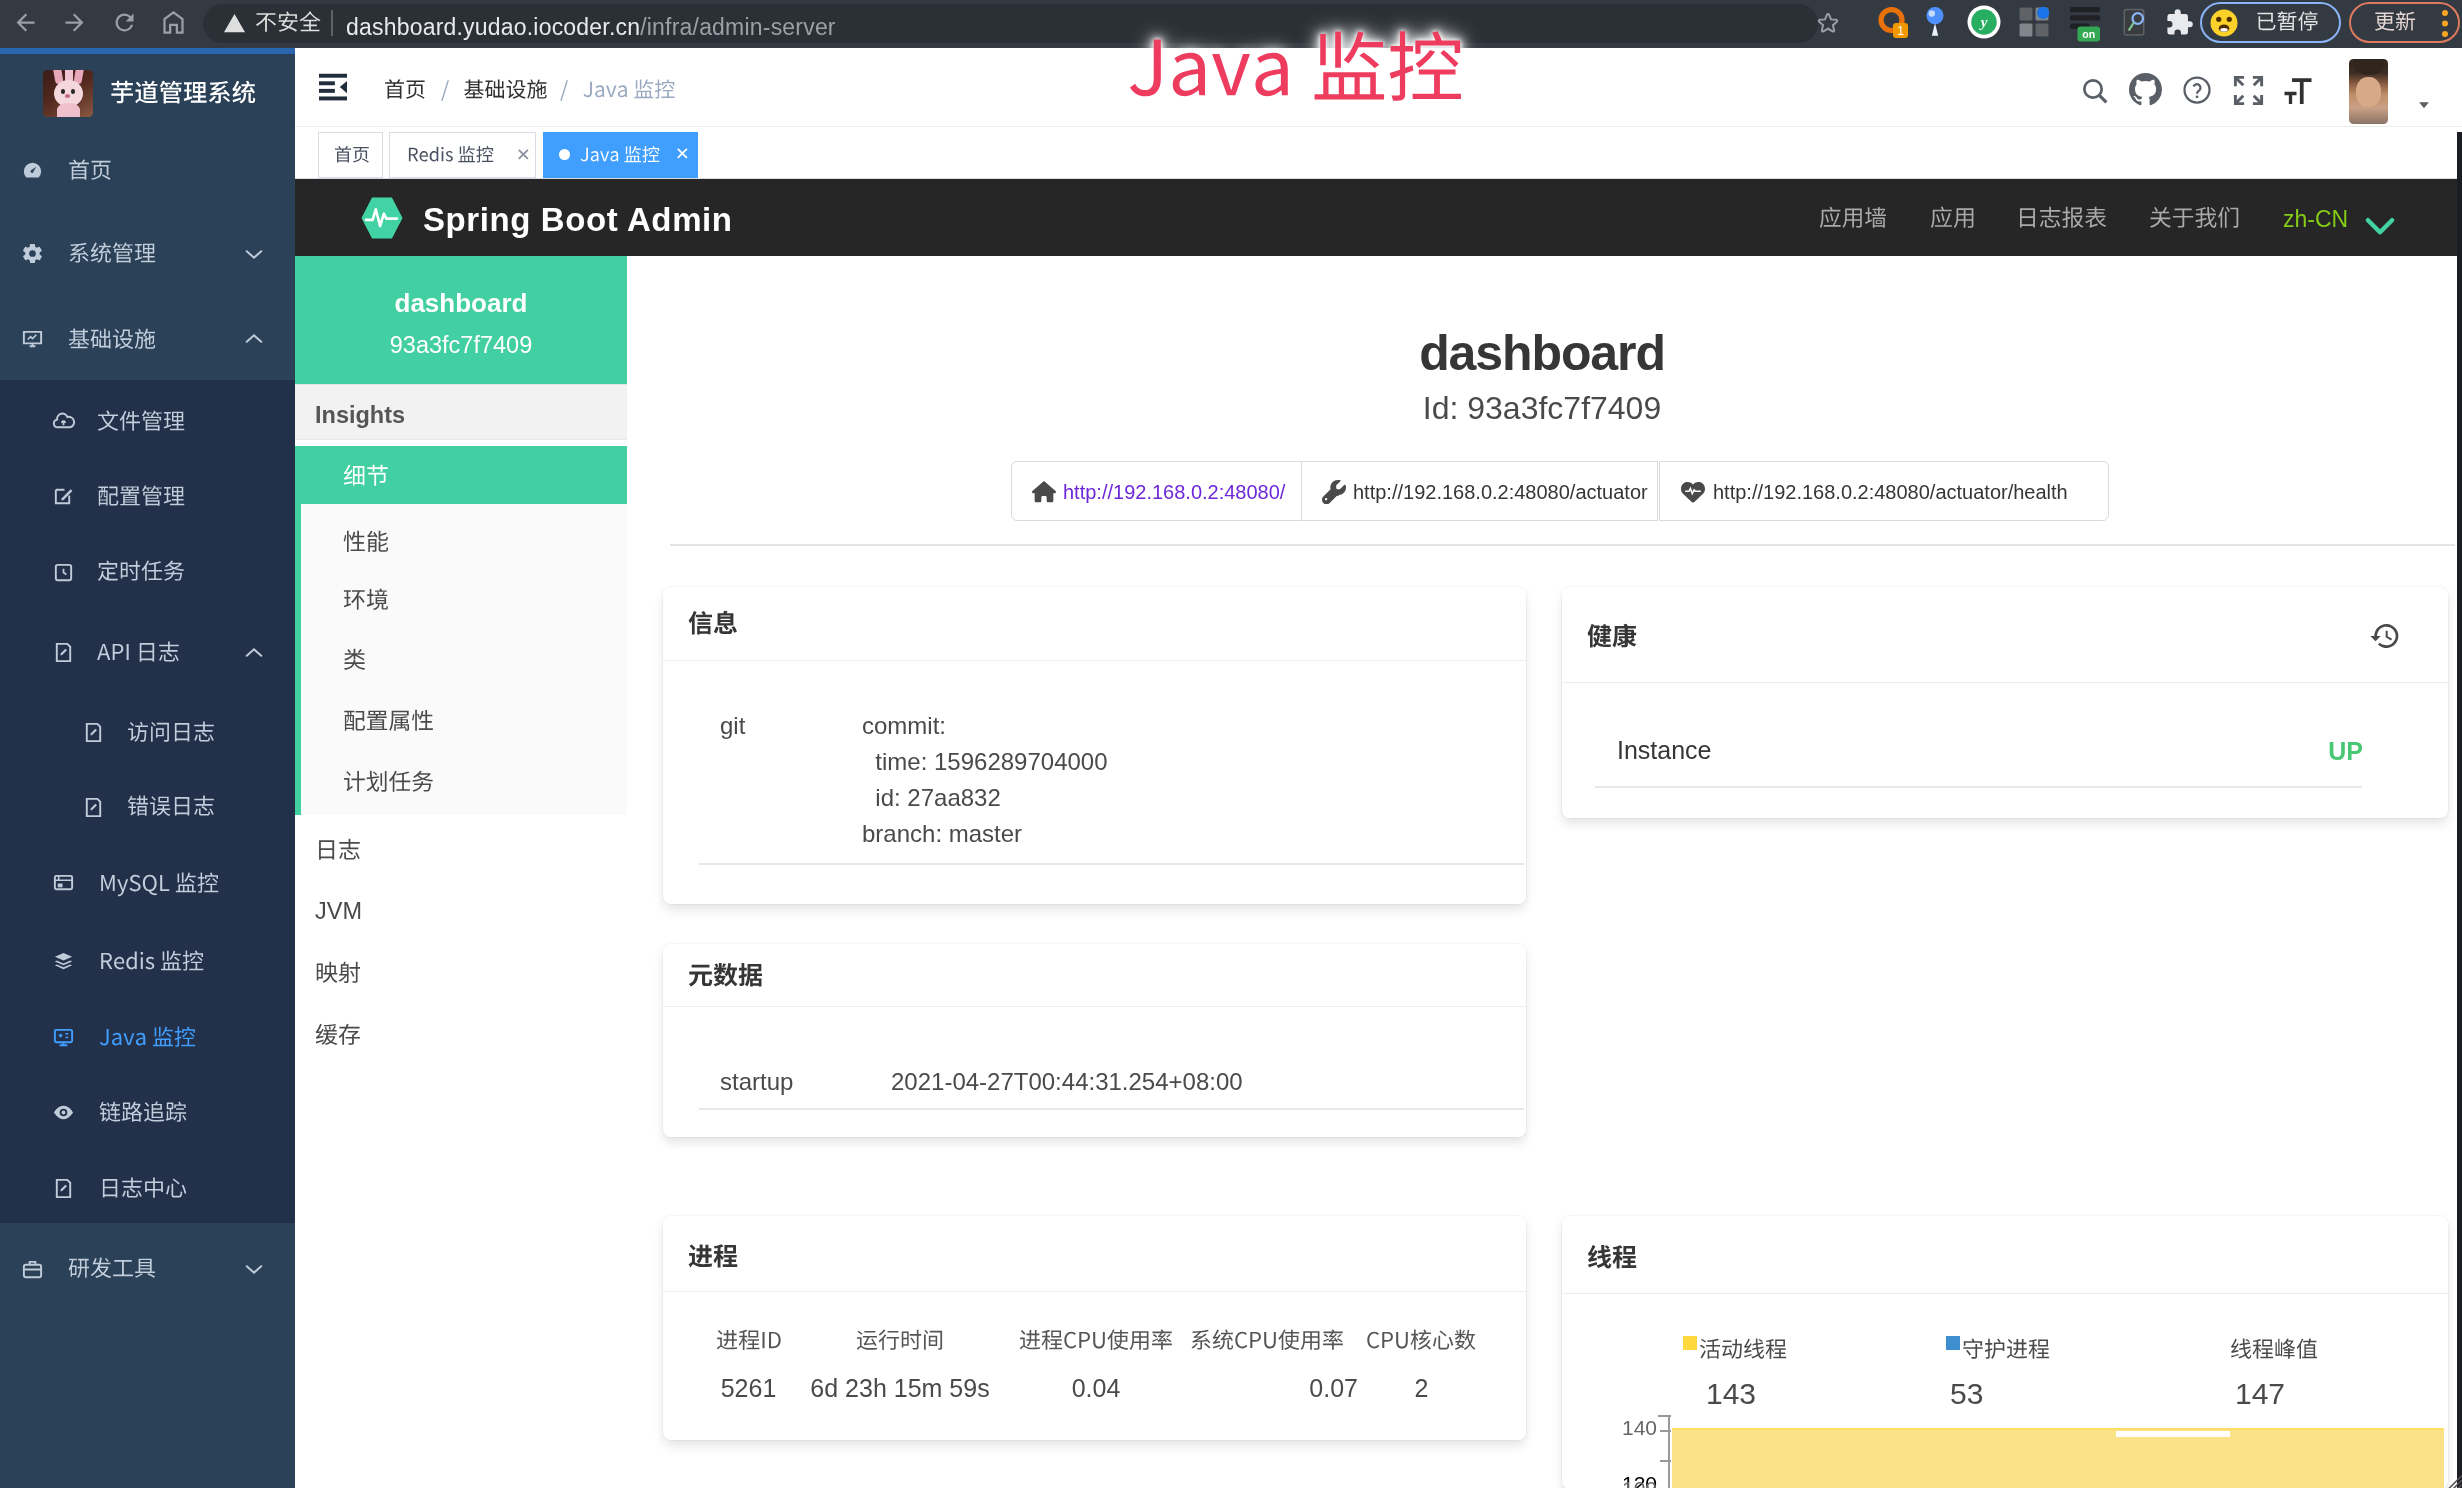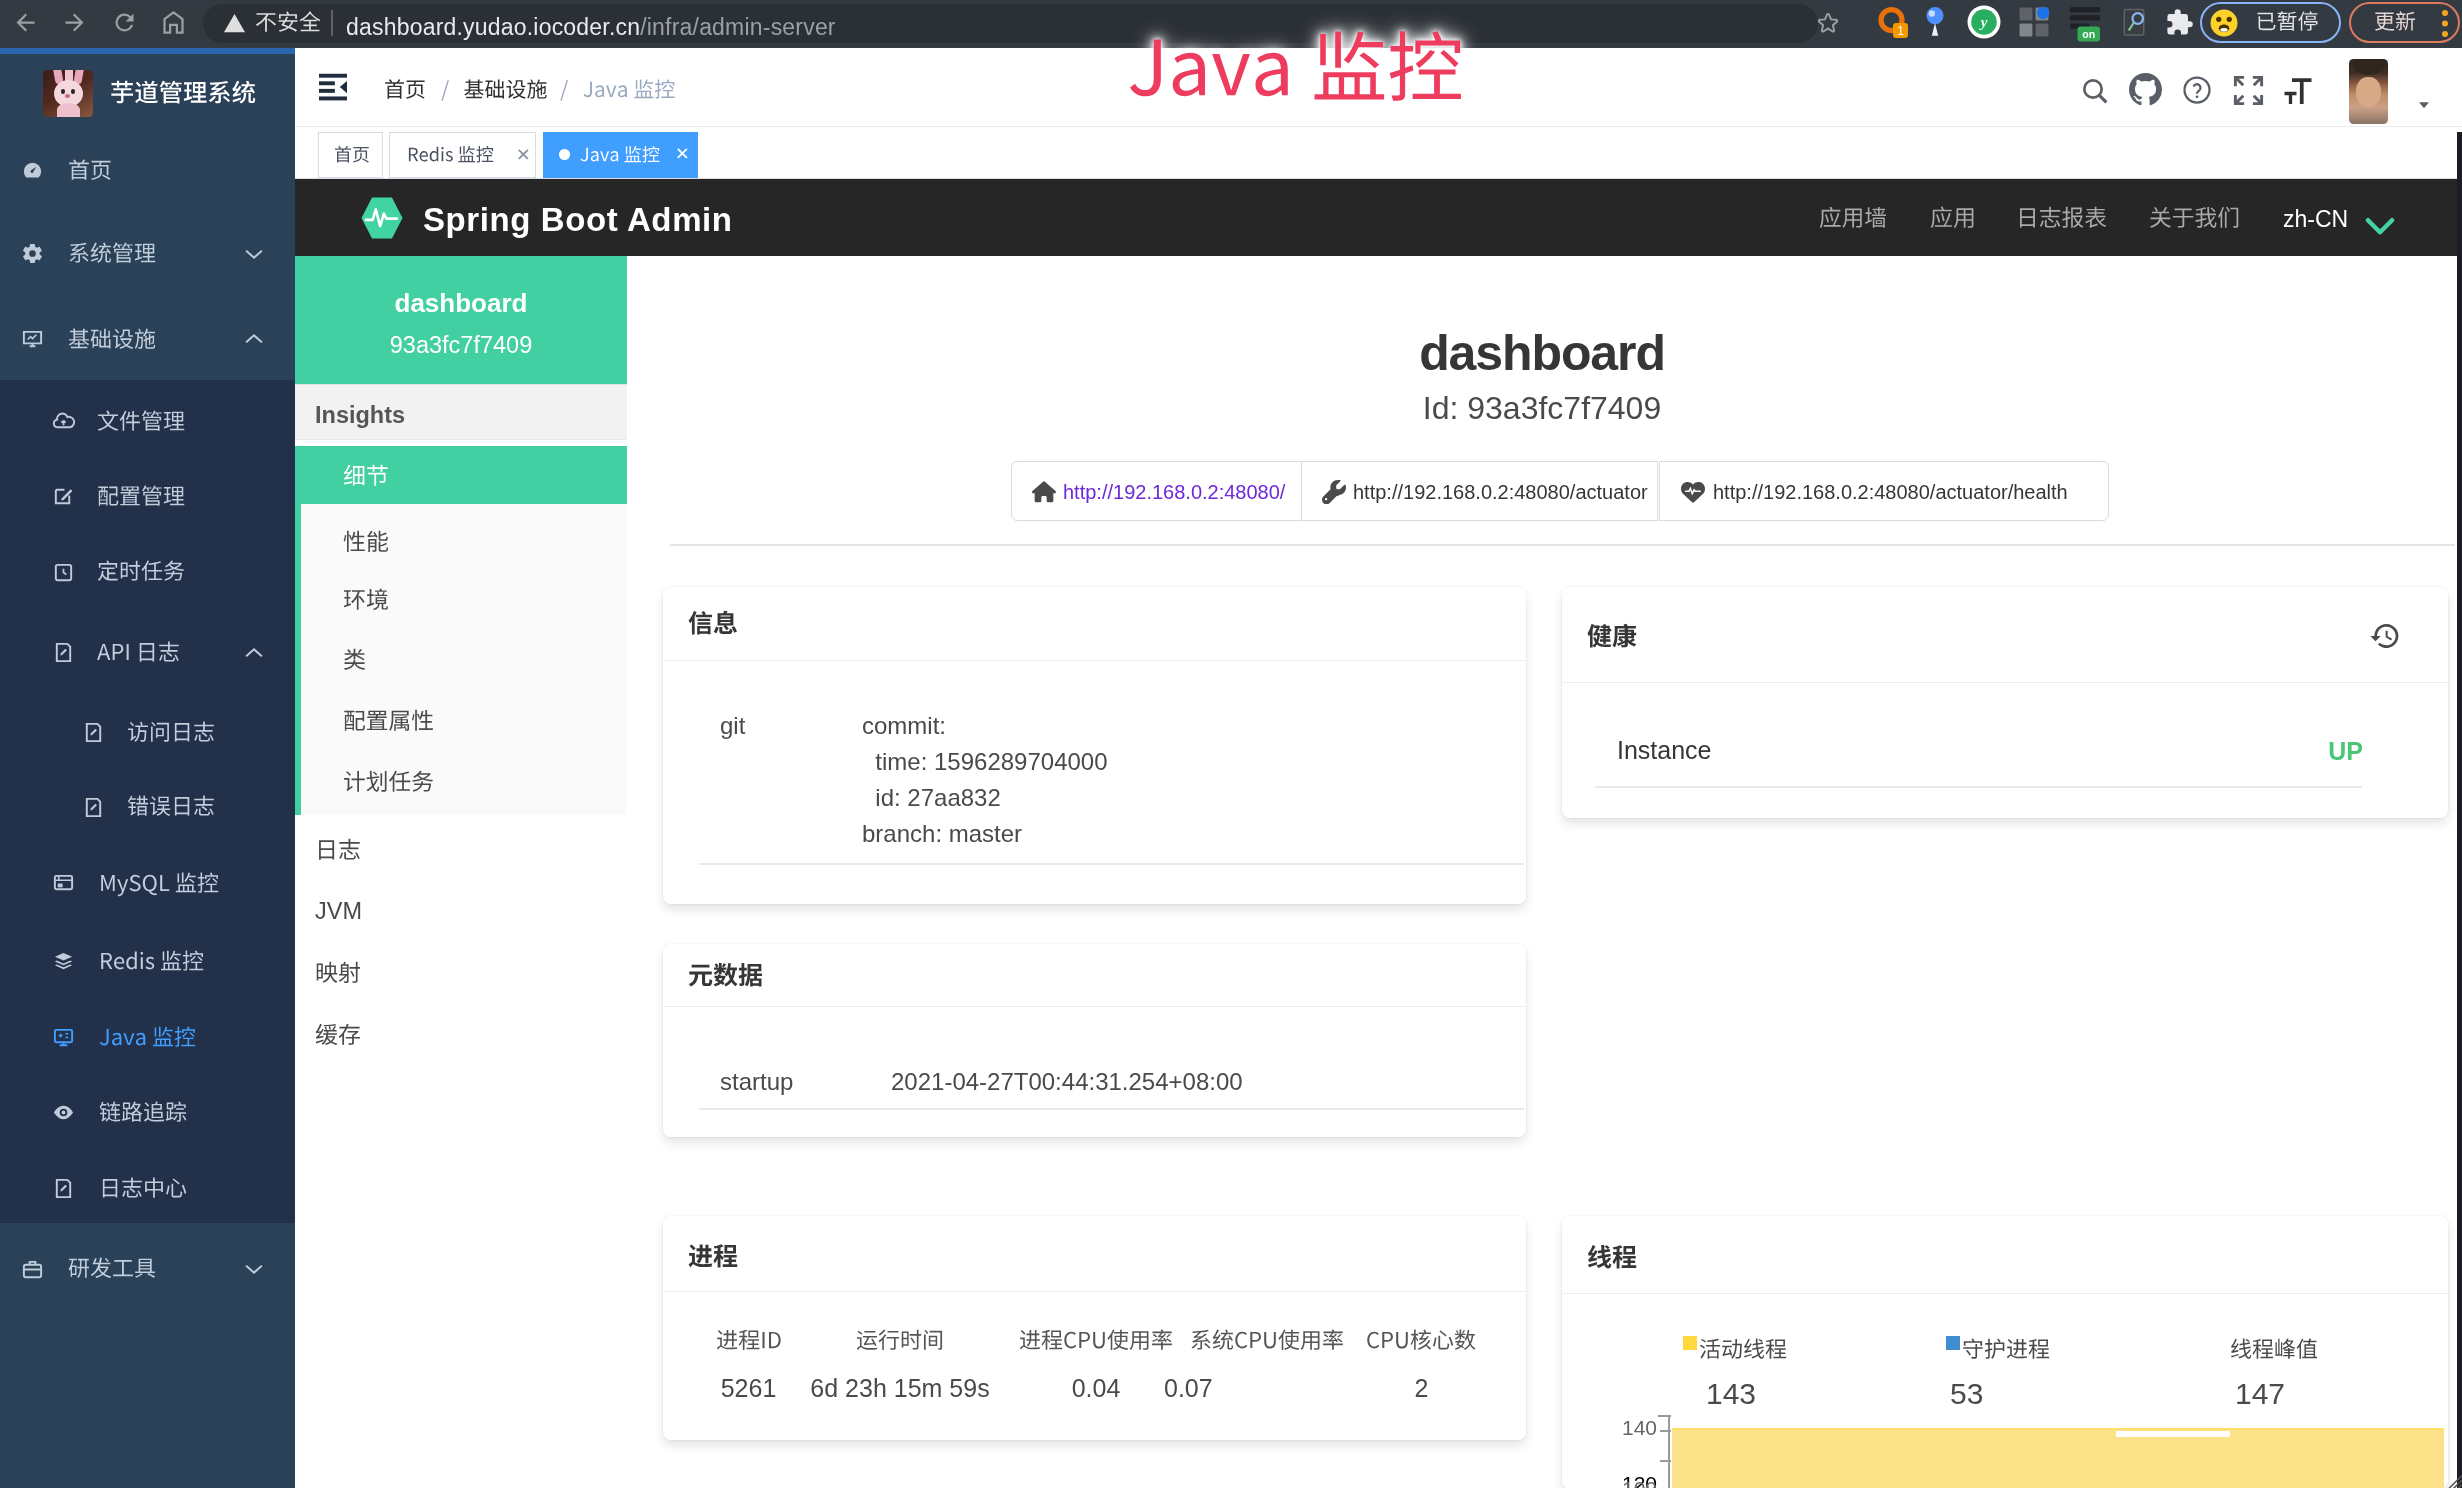--- a/index.html
+++ b/index.html
@@ -236,21 +236,21 @@
         </svg>
   </div>
 </div>
 
 <div class="abs" style="left:295px;top:179px;width:2167px;height:77px;background:#262626">
   <svg class="abs" style="left:64px;top:16px" width="46" height="46" viewBox="0 0 74 70">
     <polygon points="21,2 53,2 70,35 53,68 21,68 4,35" fill="#42d3a5"></polygon>
     <path d="M11 38h11l5-17 7 27 6-20 4 8h17" fill="none" stroke="#fff" stroke-width="4.2" stroke-linecap="round" stroke-linejoin="round"></path>
   </svg>
   <div class="abs" style="left:128px;top:22px;font-size:33px;font-weight:bold;color:#fff;letter-spacing:0.6px">Spring Boot Admin</div>
-  <div class="abs" style="left:1988px;top:27px;font-size:23px;color:#ffffff">zh-CN</div>
+  <div class="abs" style="left:1988px;top:27px;font-size:23px;color:#84cc16">zh-CN</div>
   <svg class="abs" style="left:2070px;top:38px" width="30" height="20" viewBox="0 0 40 26">
         <path d="M4 4l16 16L36 4" fill="none" stroke="#42d3a5" stroke-width="6" stroke-linecap="round" stroke-linejoin="round"></path>
       </svg>
 </div>
 
 <div class="abs" style="left:295px;top:256px;width:332px;height:1232px;background:#fff">
   <div class="abs" style="left:0;top:0;width:332px;height:128px;background:#42cfa2">
     <div style="position:absolute;left:0;top:32px;width:332px;text-align:center;font-size:26px;font-weight:bold;color:#fff">dashboard</div>
     <div style="position:absolute;left:0;top:76px;width:332px;text-align:center;font-size:23.5px;color:#fff">93a3fc7f7409</div>
   </div>
@@ -312,21 +312,21 @@
     <div class="abs" style="left:228px;top:124px;font-size:24px;color:#4a4a4a">2021-04-27T00:44:31.254+08:00</div>
     <div class="abs" style="left:36px;top:164px;width:825px;height:1.5px;background:#e8e8e8"></div>
   </div>
 
   <div class="abs" style="left:36px;top:960px;width:863px;height:224px;background:#fff;border-radius:7.6px;box-shadow:0 6px 12px -1.5px rgba(10,10,10,.12),0 0 0 0.8px rgba(10,10,10,.04)">
     <div class="abs" style="left:0;top:0;width:863px;height:76px;border-bottom:1.5px solid #ededed"></div>
     <div class="abs" style="left:0;top:158px;width:863px;font-size:25px;color:#4a4a4a">
       <span class="abs" style="left:40px;width:91px;text-align:center">5261</span>
       <span class="abs" style="left:146px;width:182px;text-align:center">6d 23h 15m 59s</span>
       <span class="abs" style="left:342px;width:182px;text-align:center">0.04</span>
-      <span class="abs" style="left:501px;width:182px;text-align:left">0.07</span>
+      <span class="abs" style="left:513px;width:182px;text-align:right">0.07</span>
       <span class="abs" style="left:713px;width:91px;text-align:center">2</span>
     </div>
   </div>
 
   <div class="abs" style="left:935px;top:960px;width:886px;height:273px;background:#fff;border-radius:7.6px;box-shadow:0 6px 12px -1.5px rgba(10,10,10,.12),0 0 0 0.8px rgba(10,10,10,.04)">
     <div class="abs" style="left:0;top:0;width:886px;height:78px;border-bottom:1.5px solid #ededed"></div>
     <div class="abs" style="left:121px;top:120px;width:13.7px;height:13.7px;background:#ffd83d"></div>
     <div class="abs" style="left:384px;top:120px;width:13.7px;height:13.7px;background:#3e8ed0"></div>
     <div class="abs" style="left:0;top:161px;font-size:30px;color:#4a4a4a;width:886px">
       <span class="abs" style="left:116px;width:106px;text-align:center">143</span>

